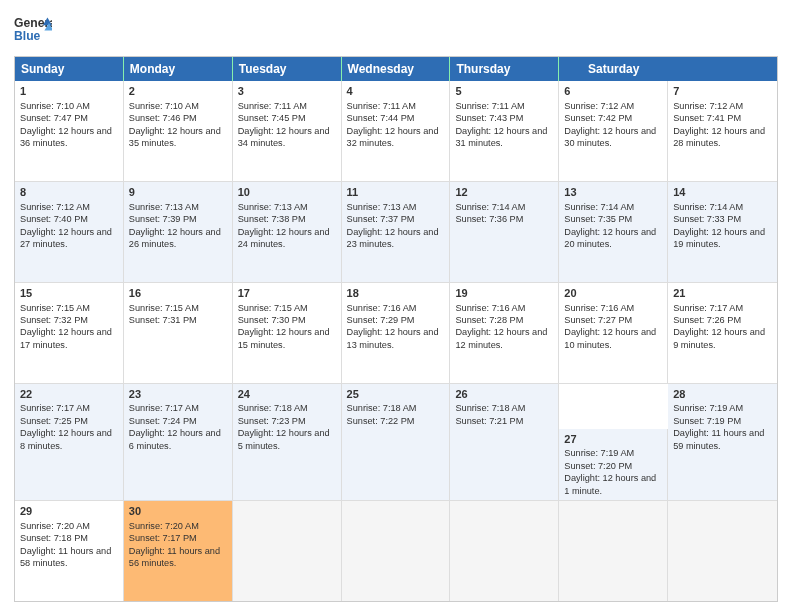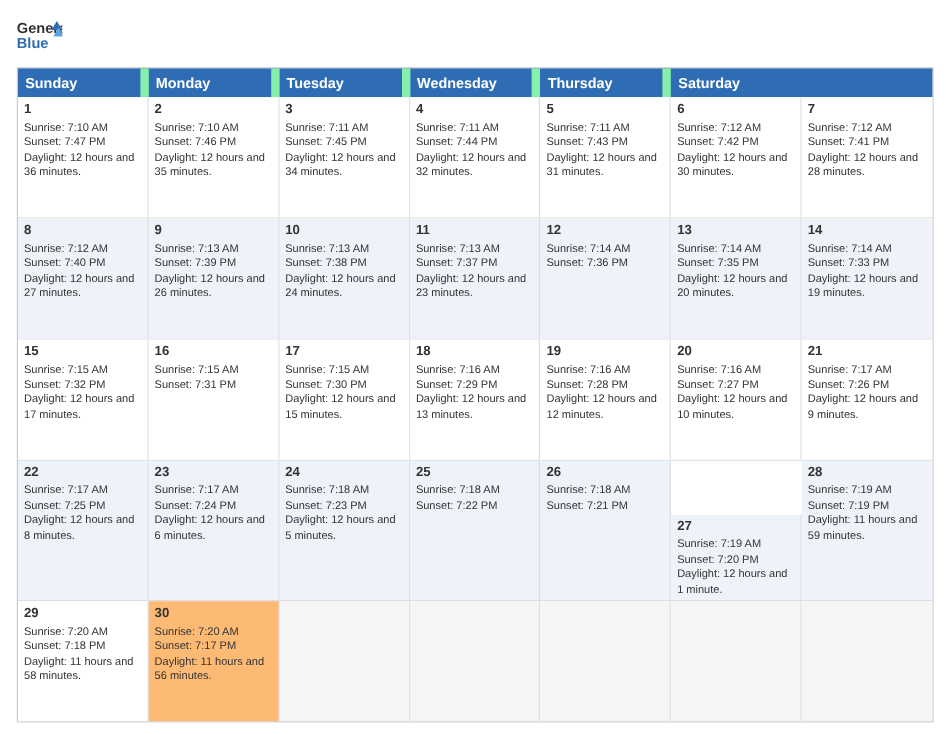--- a/index.html
+++ b/index.html
@@ -57,23 +57,23 @@
       display: grid;
       grid-template-columns: repeat(7, 1fr);
       background: #2e6db4;
     }
     .cal-header-cell {
       color: white;
       font-size: 12px;
       font-weight: bold;
       padding: 5px 6px;
       text-align: left;
-      border-right: 7px solid #86efac;
+      border-right: 1px solid #86efac;
     }
-    .cal-header-cell:last-child { border-right: none; }
+    .cal-header-cell:last-child { border-right: none; text-align: center; }
     .cal-body {
       flex: 1;
       display: flex;
       flex-direction: column;
     }
     .cal-week {
       display: grid;
       grid-template-columns: repeat(7, 1fr);
       flex: 1;
       border-bottom: 1px solid #ddd;

